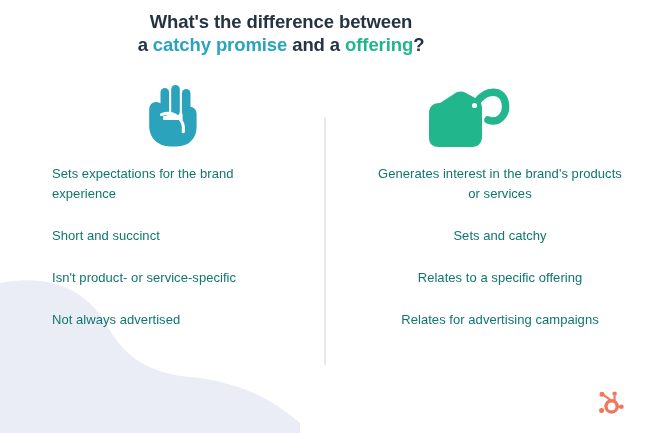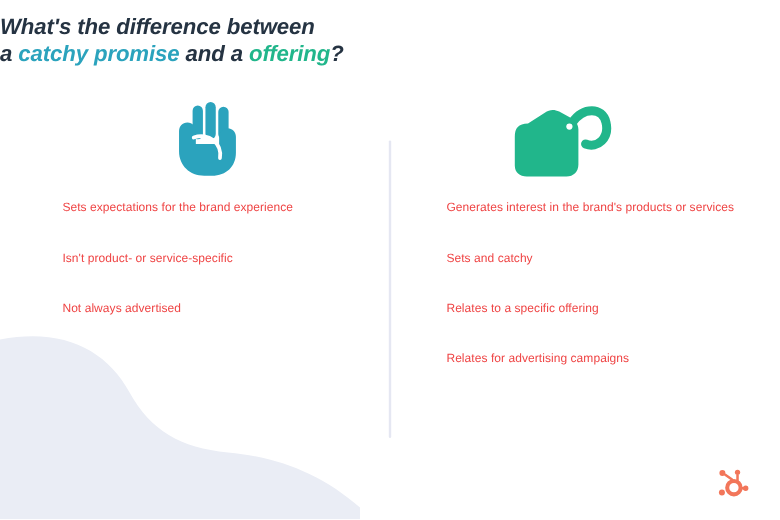--- a/index.html
+++ b/index.html
@@ -30,22 +30,22 @@
     height: 178px;
     pointer-events: none;
   }
 
   
   #title-block {
     position: absolute;
     left: 0;
     top: 10px;
     width: 562px;
+    text-align: center;
     line-height: 23px;
-    font-style: italic;
   }
   .title-line {
     font-size: 18.5px;
     font-weight: bold;
     color: #253342;
     letter-spacing: -0.1px;
     white-space: nowrap;
   }
   .hl-promise { color: #2BA3BD; }
   .hl-tagline { color: #21B68B; }
@@ -76,25 +76,25 @@
     background: #E5E7F2;
     border-radius: 1px;
   }
 
   
   .column {
     position: absolute;
     top: 164px;
   }
   #column-left  { left: 52px;  width: 248px; }
-  #column-right { left: 372px; width: 256px; }
+  #column-right { left: 372px; width: 256px; text-align: center; }
 
   .list-item {
-    font-size: 10px;
-    color: #ef4444;
+    font-size: 13px;
+    color: #0f766e;
     line-height: 20px;
     margin-bottom: 22px;
     letter-spacing: 0.05px;
   }
   .list-item:last-child { margin-bottom: 0; }
 
   
   #logo {
     position: absolute;
     left: 596px;
@@ -172,20 +172,21 @@
                C34,9 30,9 26,12 Z" fill="#21B68B"></path>
 
       <circle cx="46.5" cy="23.5" r="2.6" fill="#FFFFFF"></circle>
     </g>
   </svg>
 
   <div id="divider"></div>
 
   <div class="column" id="column-left">
     <div class="list-item">Sets expectations for the brand experience</div>
+    <div class="list-item">Short and succinct</div>
     <div class="list-item">Isn't product- or service-specific</div>
     <div class="list-item">Not always advertised</div>
   </div>
 
   <div class="column" id="column-right">
     <div class="list-item">Generates interest in the brand's products or services</div>
     <div class="list-item">Sets and catchy</div>
     <div class="list-item">Relates to a specific offering</div>
     <div class="list-item">Relates for advertising campaigns</div>
   </div>

